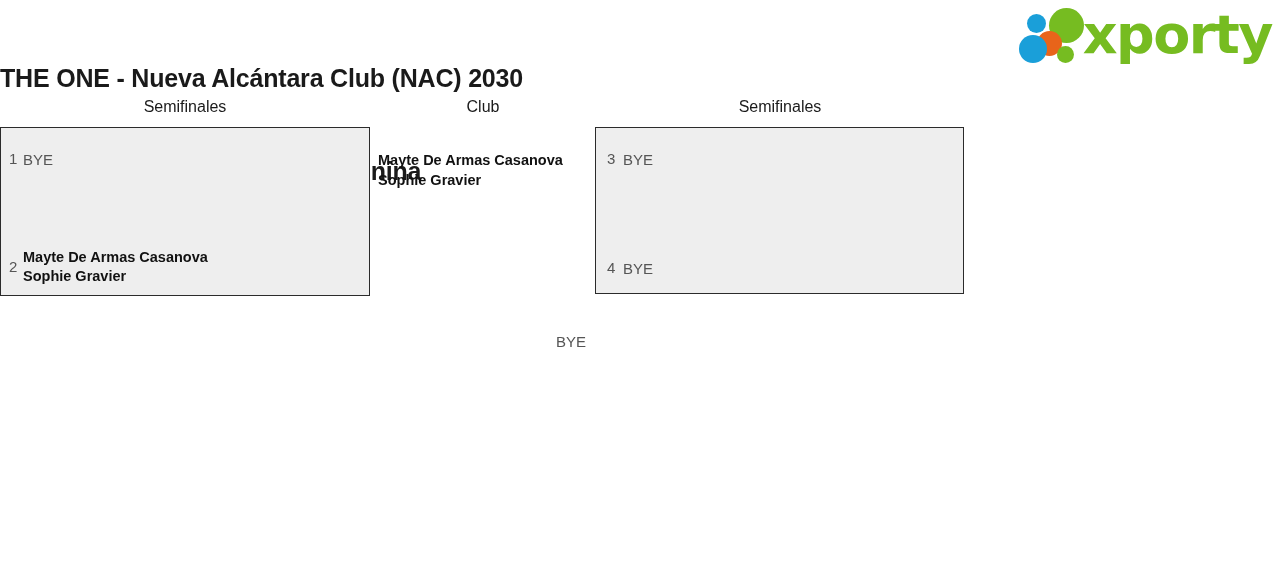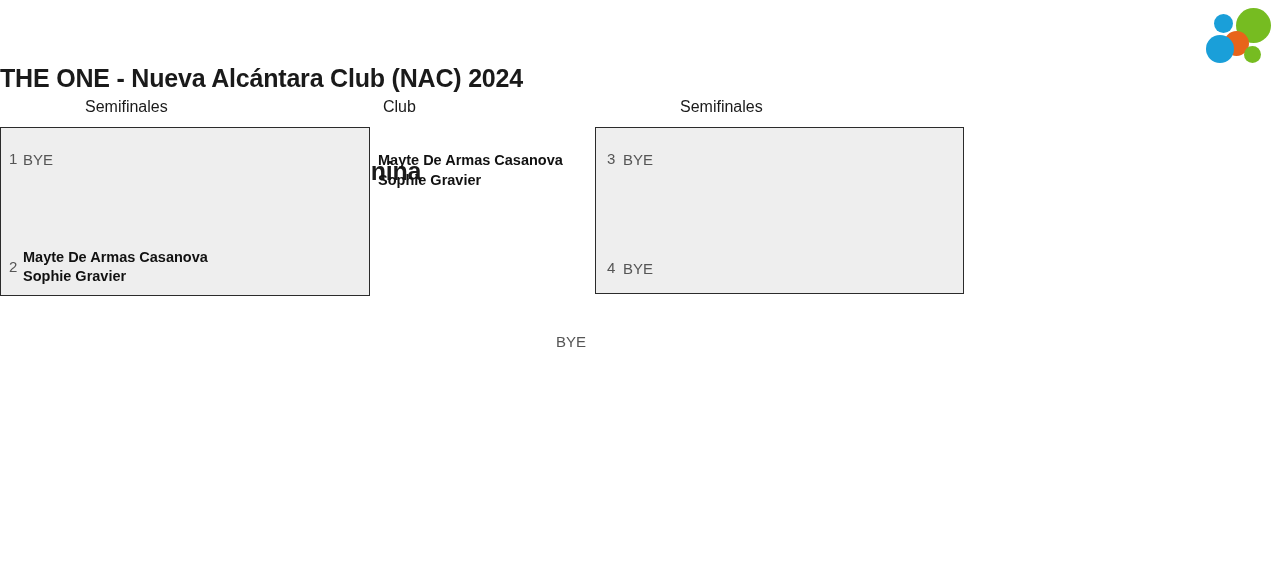--- a/index.html
+++ b/index.html
@@ -79,20 +79,21 @@
     left: 0;
     top: 0;
     width: 1280px;
     height: 580px;
   }
   .round-header {
     position: absolute;
     font-size: 16px;
     font-weight: 400;
     color: #1a1a1a;
+    text-align: center;
     top: 98px;
     white-space: nowrap;
   }
   .round-header.left   { left: 85px;  width: 200px; }
   .round-header.center { left: 383px; width: 200px; }
   .round-header.right  { left: 680px; width: 200px; }
 
   .match-box {
     position: absolute;
     background: #eeeeee;
@@ -175,32 +176,33 @@
     font-size: 15px;
     color: #555555;
     line-height: 19px;
   }
 </style>
 </head>
 <body>
 
 <div class="page-header">
   <div class="tournament-title">
-    <span class="title-line">THE ONE - Nueva Alcántara Club (NAC) 2024</span>
+    <span class="title-line">THE ONE - Nueva Alcántara Club (NAC) 2030</span>
     <span class="title-line">Cuadro de consolación. 2 Femenina</span>
   </div>
 
   <div class="brand-logo">
     <div class="logo-dots">
       <span class="dot dot-blue-sm"></span>
       <span class="dot dot-green-lg"></span>
       <span class="dot dot-orange"></span>
       <span class="dot dot-blue-lg"></span>
       <span class="dot dot-green-sm"></span>
     </div>
+    <div class="logo-wordmark">xporty</div>
   </div>
 </div>
 
 <div class="bracket">
 
   <div class="round-header left">Semifinales</div>
   <div class="round-header center">Club</div>
   <div class="round-header right">Semifinales</div>
 
   <div class="match-box left-match">

